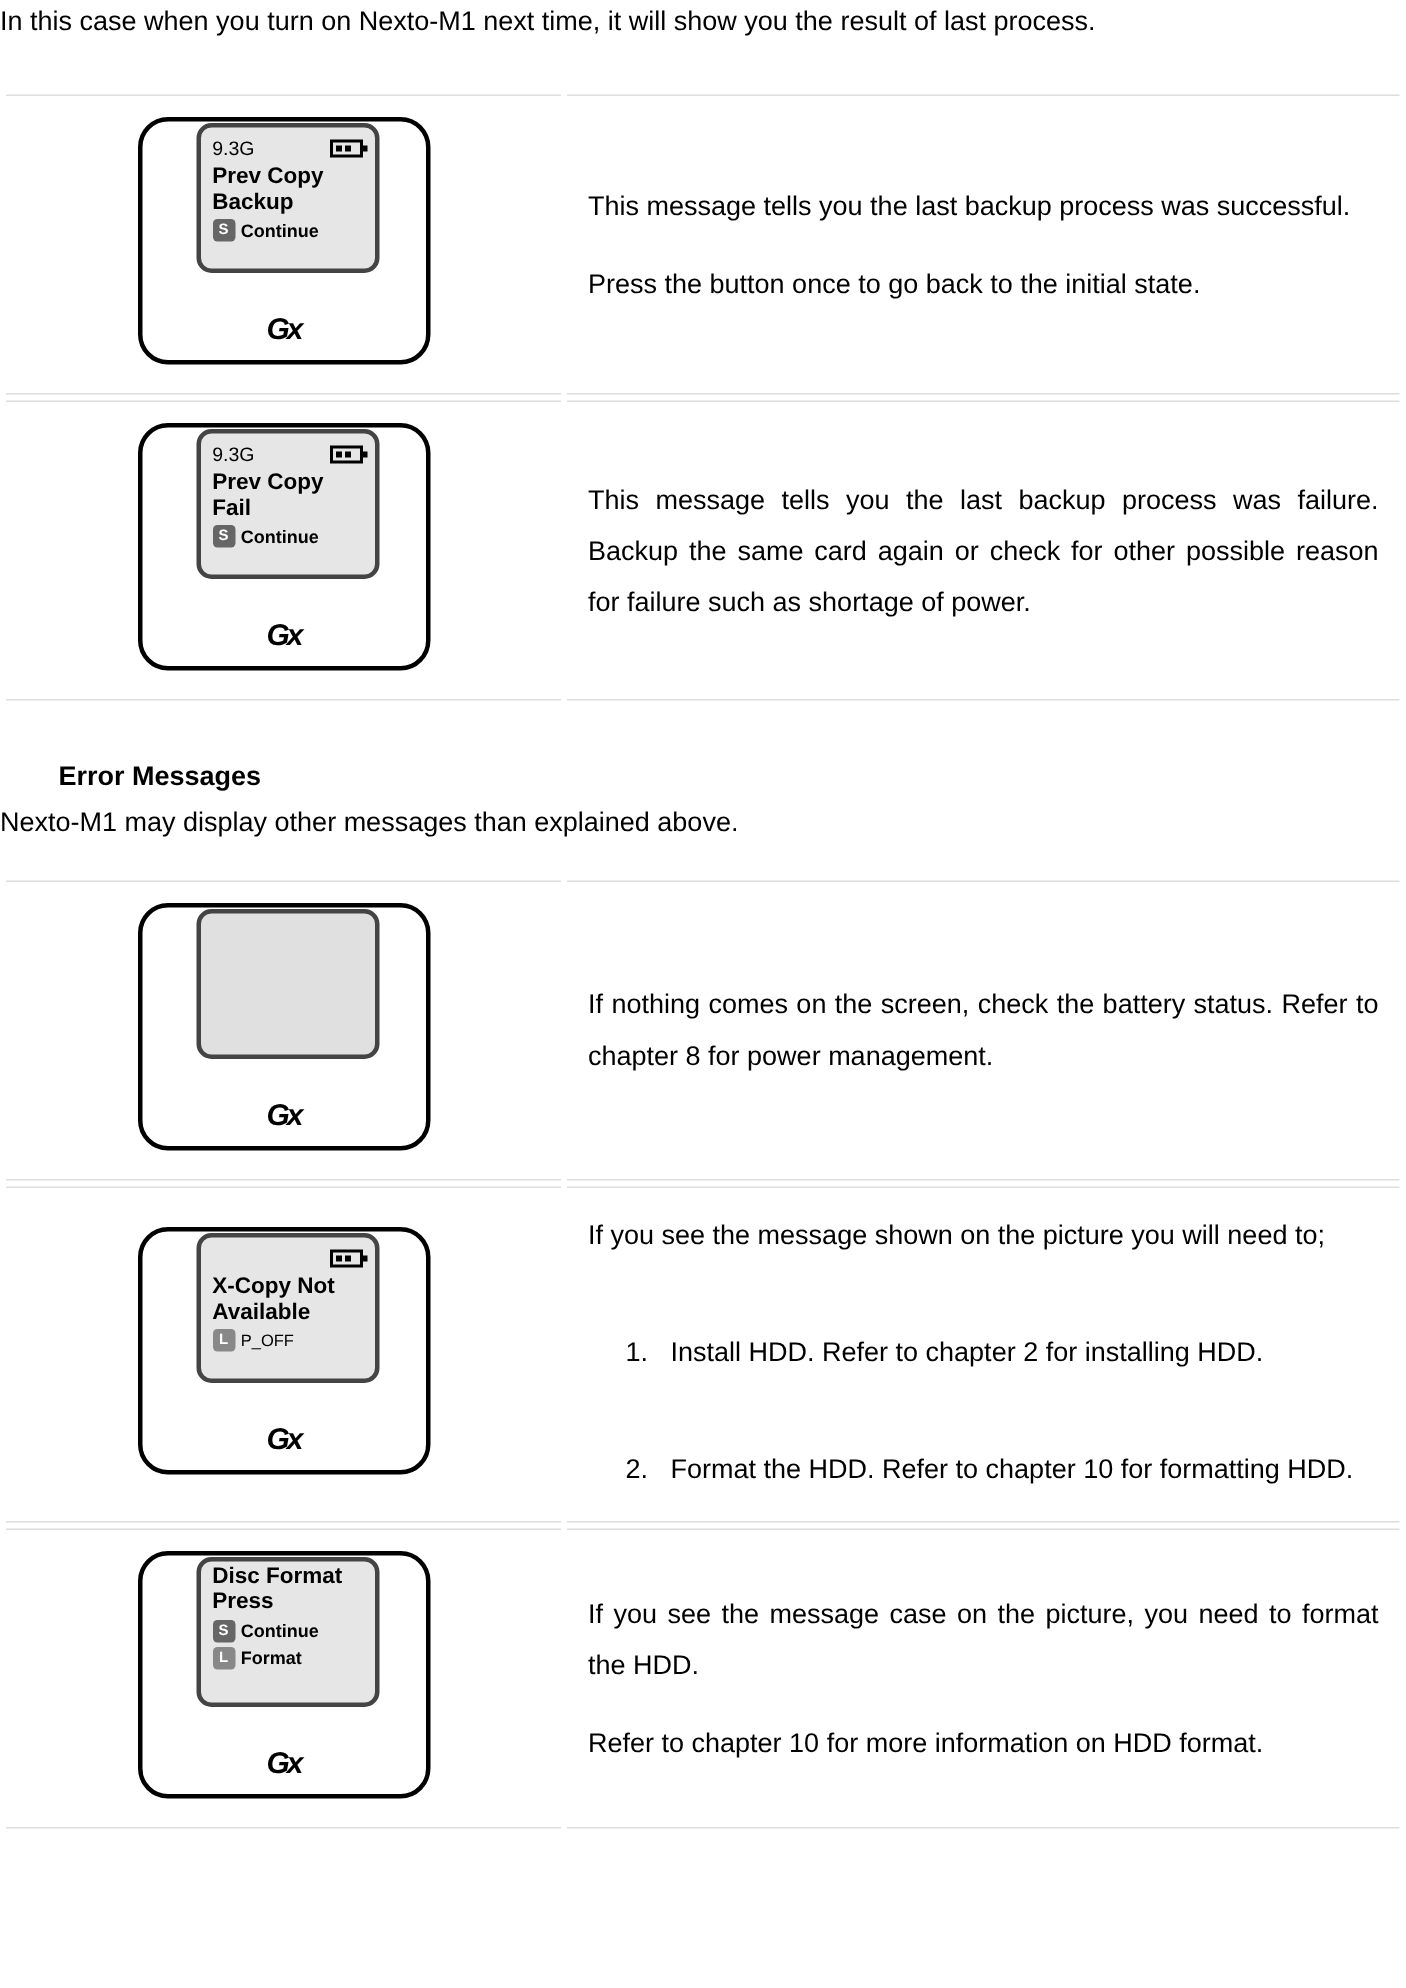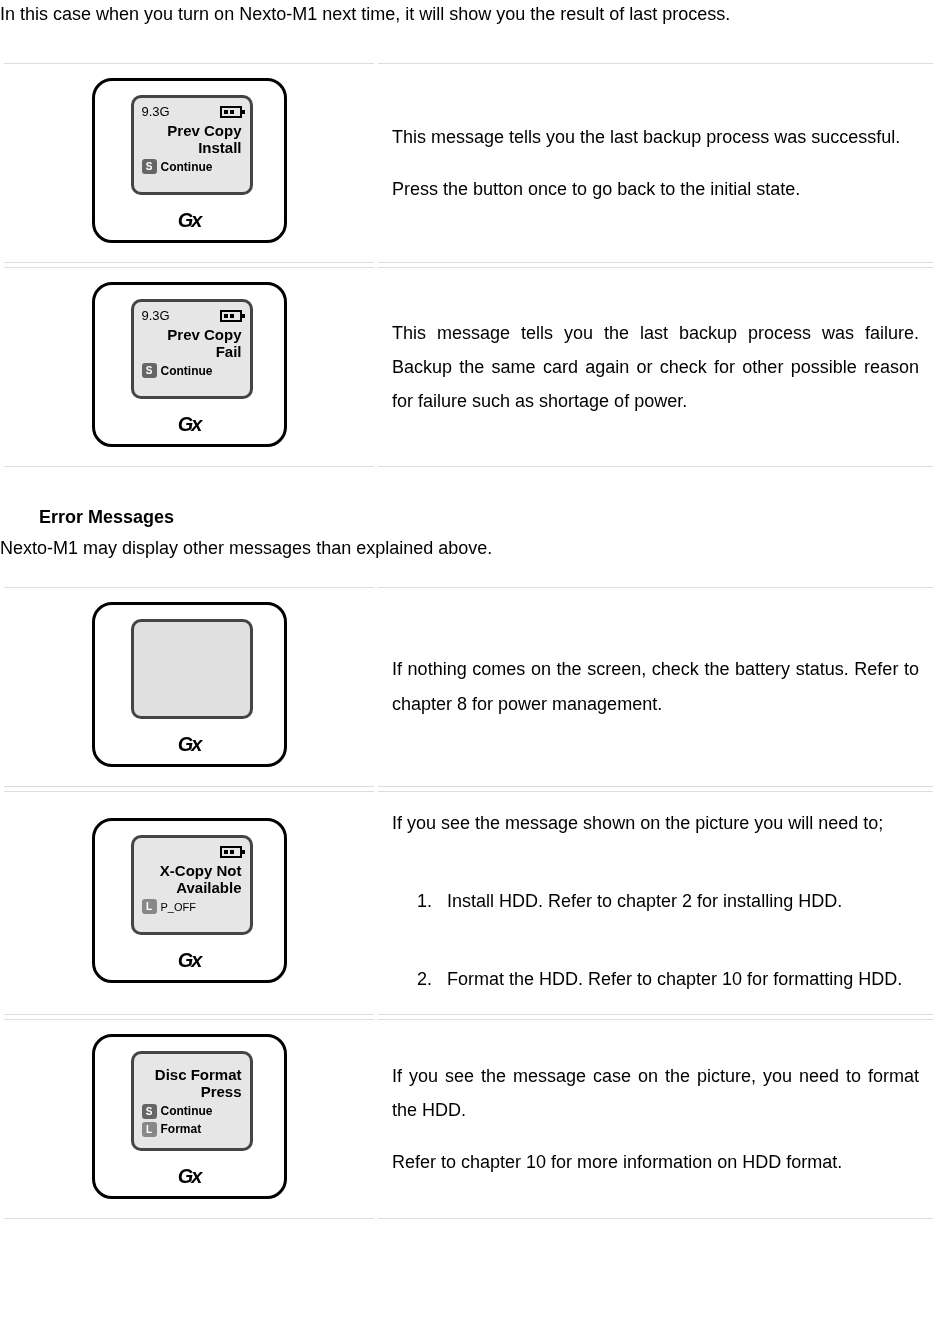--- a/index.html
+++ b/index.html
@@ -46,30 +46,30 @@
       display: inline-block;
       width: 195px;
       height: 165px;
       border: 3px solid #000;
       border-radius: 20px;
       position: relative;
       background: #fff;
     }
     .screen {
       position: absolute;
-      top: 14px;
+      top: 1px;
       left: 36px;
       width: 122px;
       height: 100px;
       border: 3px solid #444;
       border-radius: 10px;
       background: #e6e6e6;
       padding: 6px 8px;
       font-family: Arial, sans-serif;
-      text-align: right;
+      text-align: left;
       font-size: 14px;
       color: #000;
     }
     .screen.blank { background: #e0e0e0; }
     .topbar { display: flex; justify-content: space-between; align-items: center; height: 16px; font-size: 13px; }
     .batt {
       display: inline-block;
       width: 22px;
       height: 12px;
       border: 2px solid #000;
@@ -118,21 +118,21 @@
             <span>9.3G</span>
             <span class="batt">
                   <span class="cells">
                     <span></span>
                     <span></span>
                   </span>
                 </span>
           </div>
           <div class="scrtxt">
             <div>Prev Copy</div>
-            <div>Install</div>
+            <div>Backup</div>
           </div>
           <div class="scrline">
                 <span class="sbox">S</span>
                 <span>Continue</span>
               </div>
         </div>
         <div class="logo">Gx</div>
       </div>
     </td>
     <td class="txtcell">
@@ -217,21 +217,21 @@
       <p>If you see the message shown on the picture you will need to;</p>
       <ol>
         <li>Install HDD. Refer to chapter 2 for installing HDD.</li>
         <li>Format the HDD. Refer to chapter 10 for formatting HDD.</li>
       </ol>
     </td>
   </tr>
   <tr>
     <td class="imgcell">
       <div class="device">
-        <div class="screen" style="padding-top:12px">
+        <div class="screen" style="padding-top:1px">
           <div class="scrtxt" style="margin-top:0">
             <div>Disc Format</div>
             <div>Press</div>
           </div>
           <div class="scrline">
                 <span class="sbox">S</span>
                 <span>Continue</span>
               </div>
           <div class="scrline">
                 <span class="lbox">L</span>

